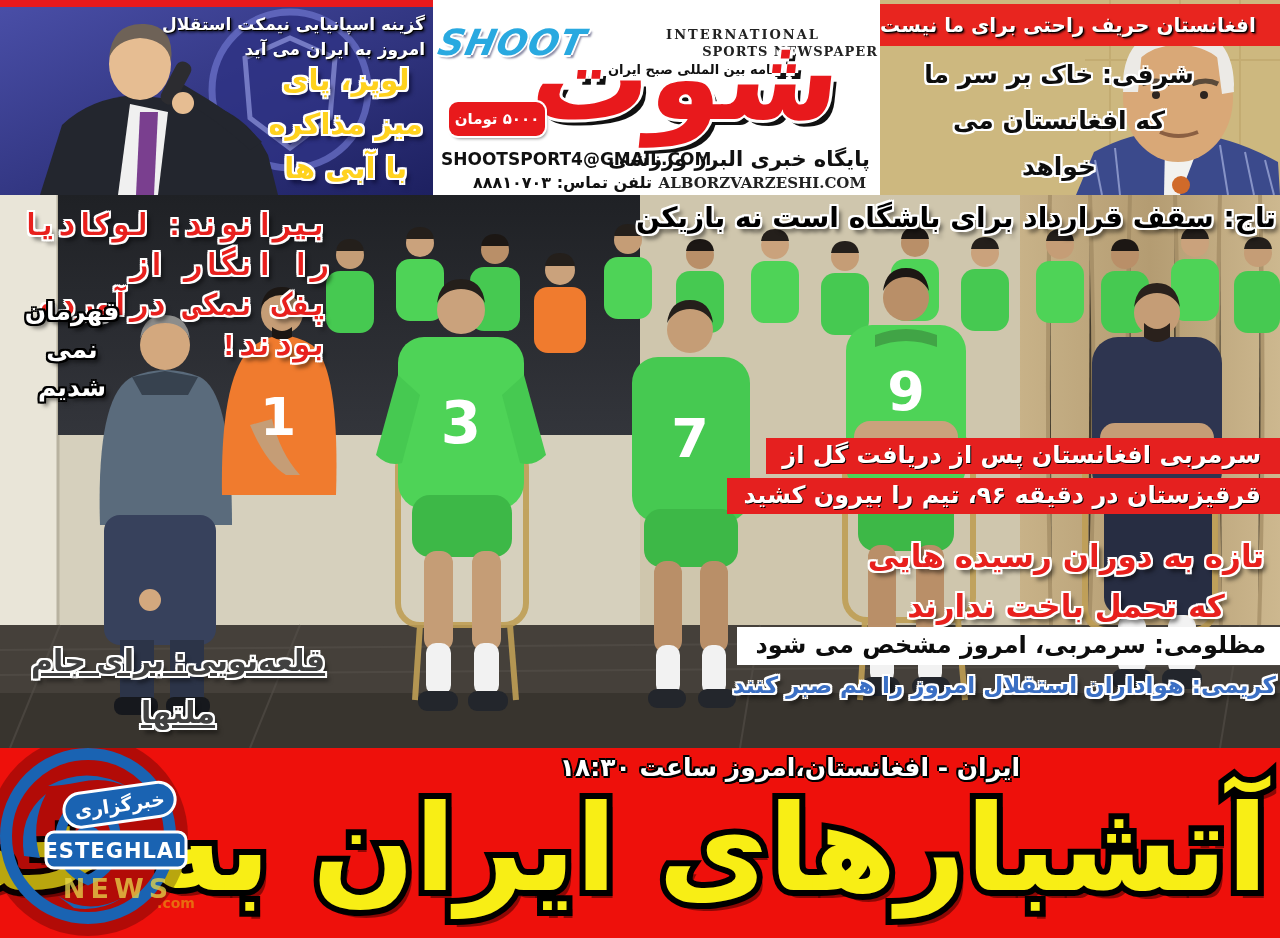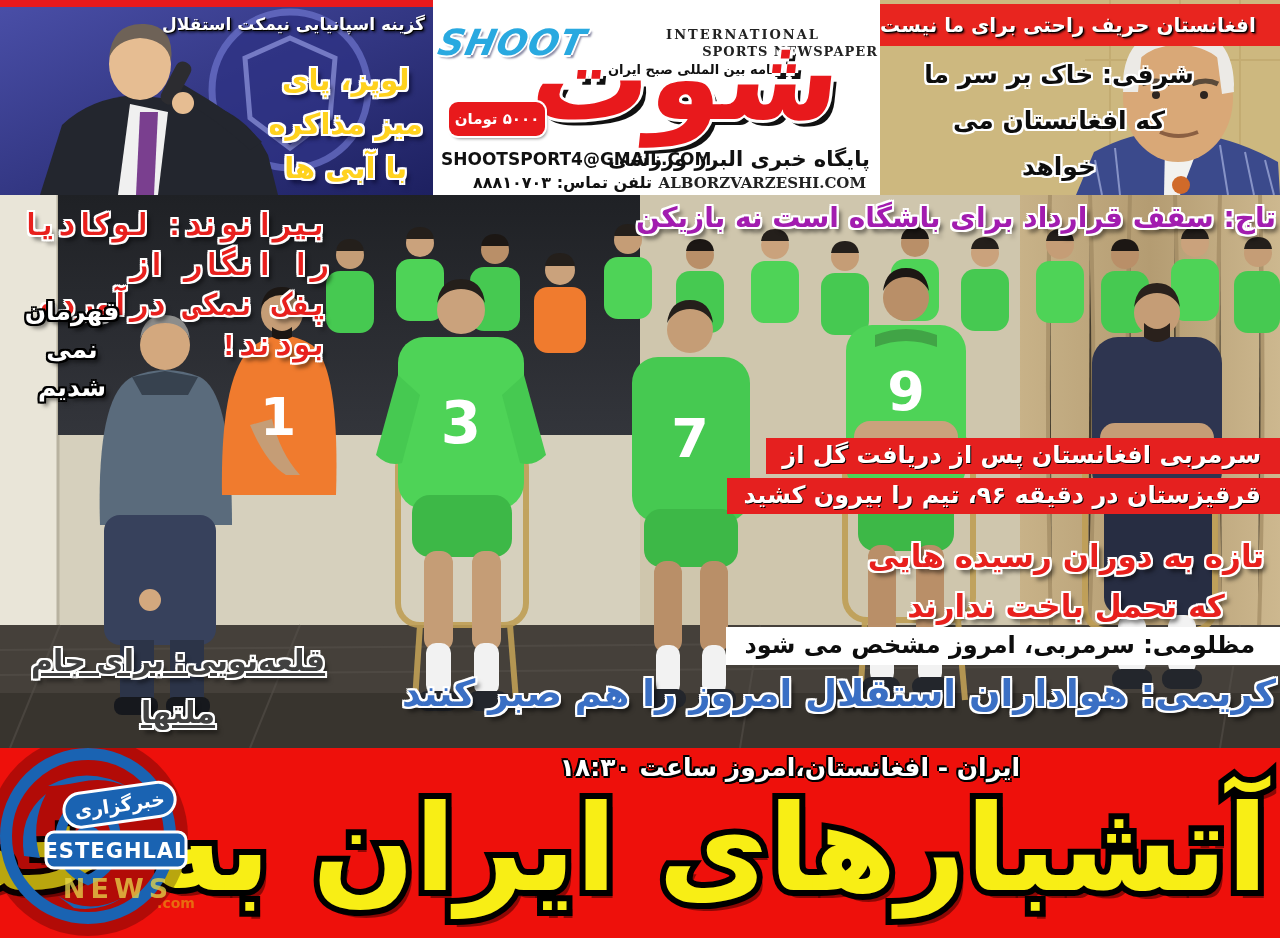--- a/index.html
+++ b/index.html
@@ -58,30 +58,30 @@
 
   
   .photo-section{position:absolute;left:0;top:195px;width:1280px;height:553px;overflow:hidden;background:#cfc6ad;}
   .photo-section svg{position:absolute;left:0;top:0;}
 
   .ol{position:absolute;direction:rtl;font-weight:bold;}
   .outline-white{text-shadow:2px 0 0 #fff,-2px 0 0 #fff,0 2px 0 #fff,0 -2px 0 #fff,
     2px 2px 0 #fff,-2px -2px 0 #fff,2px -2px 0 #fff,-2px 2px 0 #fff,4px 5px 4px rgba(0,0,0,.55);}
   .outline-black{text-shadow:2px 0 0 #000,-2px 0 0 #000,0 2px 0 #000,0 -2px 0 #000,
     2px 2px 0 #000,-2px -2px 0 #000,2px -2px 0 #000,-2px 2px 0 #000,4px 4px 4px rgba(0,0,0,.6);}
-  .taj{right:4px;top:6px;font-size:28px;color:#a21caf;}
+  .taj{right:4px;top:6px;font-size:28px;color:#000000;}
   .beiranvand{left:6px;top:12px;width:322px;text-align:right;font-size:30px;line-height:40px;color:#e8201d;font-family:Liberation Mono, monospace;}
   .he-stays{left:12px;top:98px;width:120px;text-align:center;font-size:25px;line-height:38px;color:#fff;}
   .afghan{right:0;top:243px;text-align:left;}
   .afghan .line{display:block;margin:0 0 4px auto;width:-moz-fit-content;width:fit-content;
     background:#e5201f;color:#fff;font-size:24px;padding:3px 19px 5px 16px;direction:rtl;
     text-shadow:1px 1px 0 #000;}
   .newcomers{right:4px;top:336px;width:420px;text-align:center;font-size:31px;line-height:50px;color:#e8201d;}
-  .mazloomi{right:0;top:432px;background:#fff;color:#0d0d0d;font-size:24px;padding:4px 25px 6px 18px;}
-  .karimi{right:4px;top:477px;font-size:37px;color:#3a6fc4;}
+  .mazloomi{right:0;top:432px;background:#fff;color:#0d0d0d;font-size:24px;padding:4px 14px 6px 18px;}
+  .karimi{right:4px;top:477px;font-size:23px;color:#3a6fc4;}
   .ghalenoei{left:2px;top:440px;width:352px;text-align:center;font-size:30px;line-height:52px;color:#404040;text-decoration:underline;}
 
   
   .bottom-section{position:absolute;left:0;top:748px;width:1280px;height:190px;background:#ee100b;overflow:hidden;}
   .match-line{position:absolute;left:0;top:5px;width:1280px;text-align:center;direction:rtl;
     transform:translateX(150px);color:#fff;font-weight:bold;font-size:25px;
     text-shadow:2px 0 0 #000,-2px 0 0 #000,0 2px 0 #000,0 -2px 0 #000,2px 2px 0 #000,-2px -2px 0 #000;}
   .big-headline{position:absolute;right:12px;top:18px;width:1268px;height:172px;direction:rtl;
     text-align:right;white-space:nowrap;font-weight:bold;font-size:120px;line-height:165px;z-index:1;}
   .big-headline .stroke{position:absolute;right:0;top:0;color:#000;-webkit-text-stroke:12px #000;
@@ -116,20 +116,21 @@
           <ellipse cx="140" cy="64" rx="31" ry="36" fill="#e6bd92"></ellipse>
           <path d="M109,58 Q112,22 145,24 Q175,26 171,62 Q168,40 140,38 Q116,40 109,58 Z" fill="#6e6257"></path>
           <path d="M250,150 Q215,118 182,100 L172,92 Q168,84 176,80 L196,92 Q240,118 262,142 Z" fill="#23262e"></path>
           <rect x="168" y="60" width="16" height="46" rx="7" transform="rotate(28 176 83)" fill="#2c2c30"></rect>
           <circle cx="183" cy="103" r="11" fill="#e6bd92"></circle>
         </g>
       </svg>
       <div class="redbar"></div>
       <div class="kicker">
         <div>گزینه اسپانیایی نیمکت استقلال</div>
+        <div>امروز به ایران می آید</div>
       </div>
       <div class="yellow-head">
         <div>لوپز، پای</div>
         <div>میز مذاکره</div>
         <div>با آبی ها</div>
       </div>
     </div>
 
     <div class="card card-mast">
       <div class="eng1">INTERNATIONAL</div>

